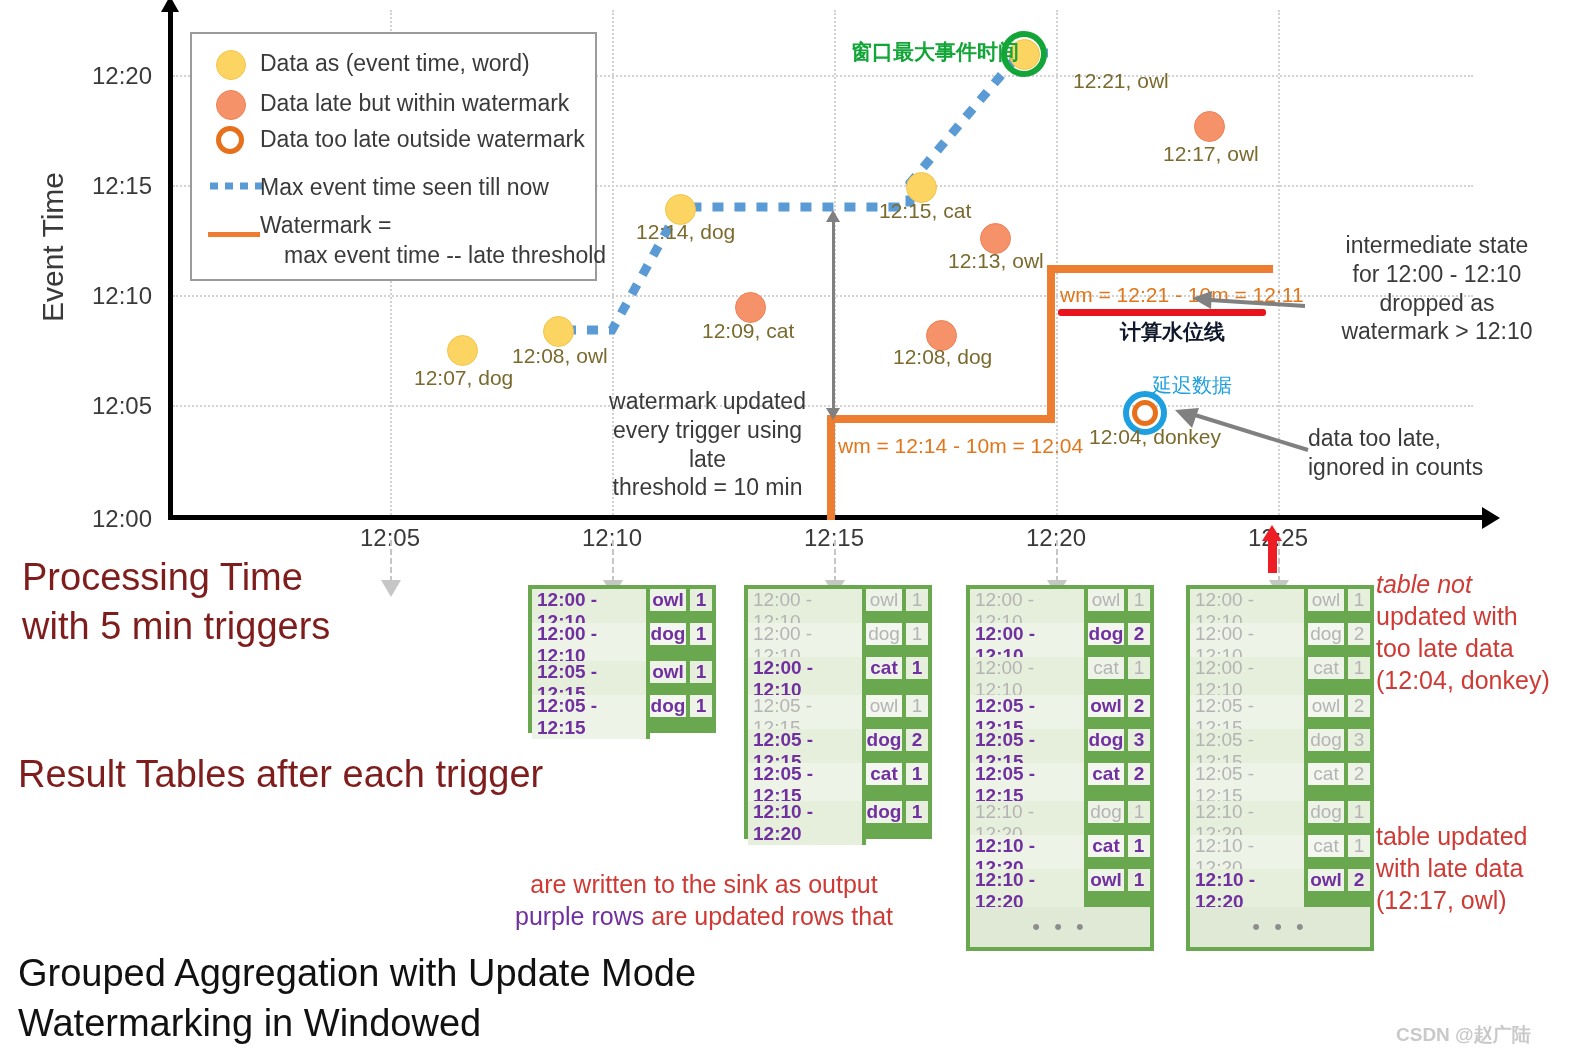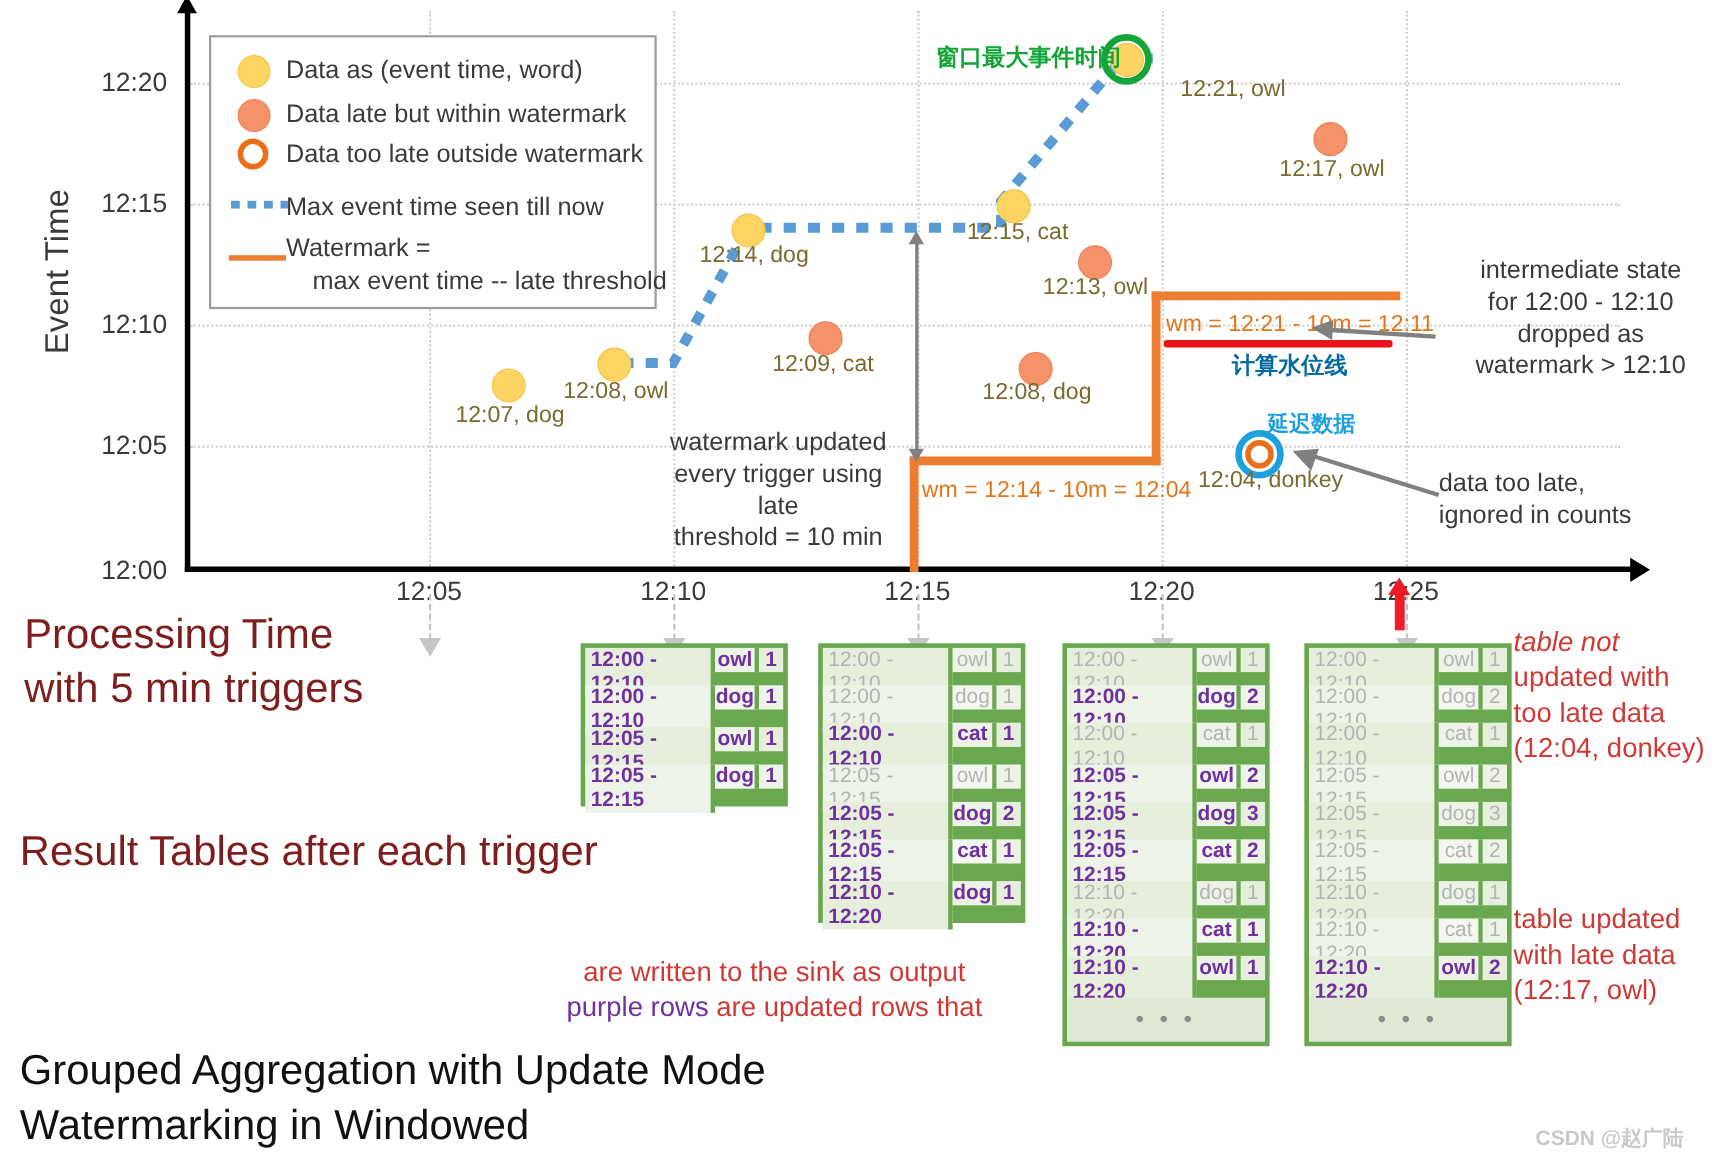--- a/index.html
+++ b/index.html
@@ -38,22 +38,22 @@
   
   #maxline{left:0;top:0;width:1576px;height:1060px;pointer-events:none;}
 
   
   .wmseg{position:absolute;background:#ED7D31;}
 
   
   .note{position:absolute;font-size:23px;color:#3a3a3a;line-height:1.25;text-align:center;}
   .wmtext{position:absolute;font-size:21px;color:#E2761B;white-space:nowrap;}
   .cn-green{position:absolute;font-size:21px;font-weight:bold;color:#13a538;white-space:nowrap;}
-  .cn-red{position:absolute;font-size:21px;font-weight:bold;color:#0369a1;white-space:nowrap;}
-  .cn-blue{position:absolute;font-size:20px;font-weight:bold;color:#1ea0e0;white-space:nowrap;}
+  .cn-red{position:absolute;font-size:21px;font-weight:bold;color:#0f172a;white-space:nowrap;}
+  .cn-blue{position:absolute;font-size:20px;font-weight:normal;color:#1ea0e0;white-space:nowrap;}
   .redbar{position:absolute;background:#e8131b;height:7px;border-radius:3px;}
   .redtxt{position:absolute;font-size:25px;color:#cf3a35;line-height:1.28;}
   .bigtxt{position:absolute;font-size:38px;color:#7f1d1d;line-height:1.3;}
   .titletxt{position:absolute;font-size:38px;color:#111;line-height:1.32;}
   .thin{font-weight:300;}
 
   
   .trigarrow{position:absolute;}
   .trig-line{position:absolute;border-left:2px dashed #c6c6c6;height:42px;left:9px;top:0;}
   .trig-head{position:absolute;top:40px;left:0;width:0;height:0;

